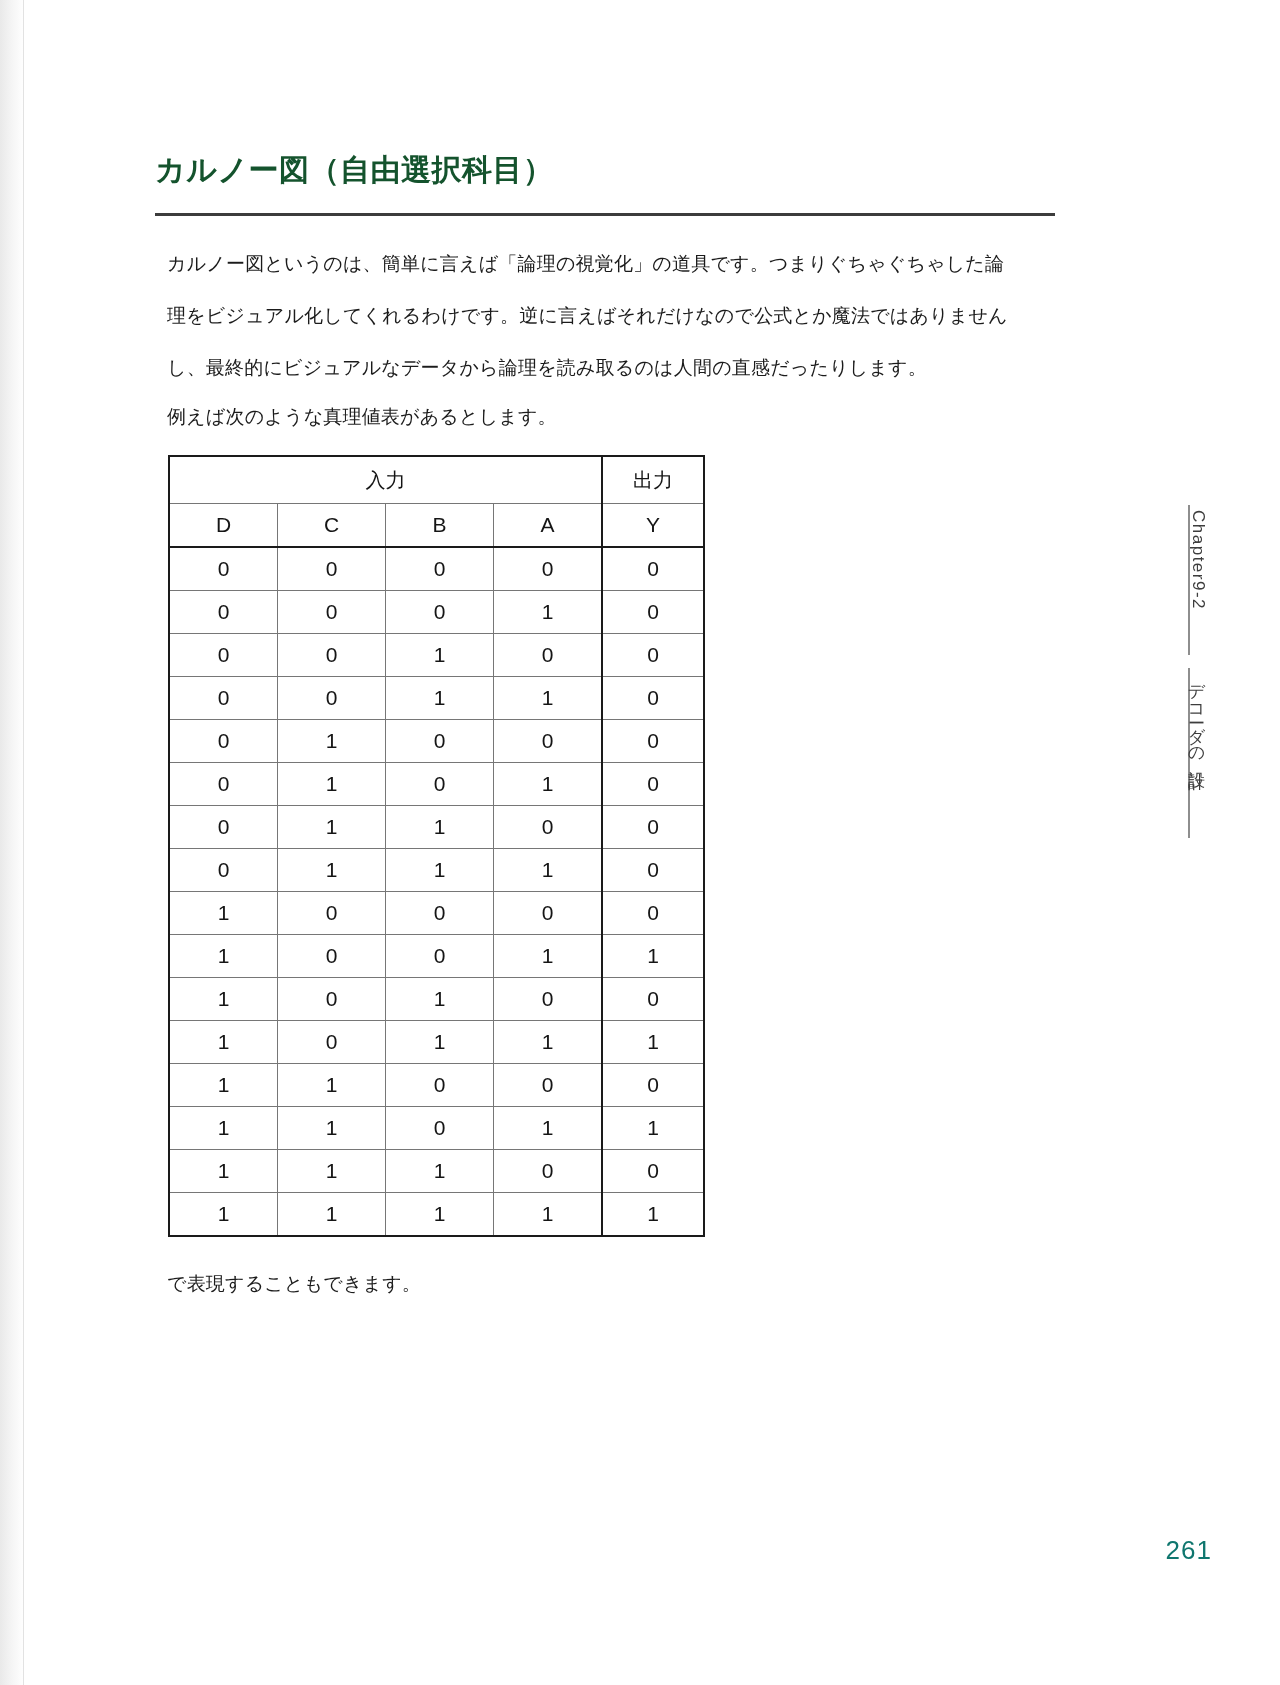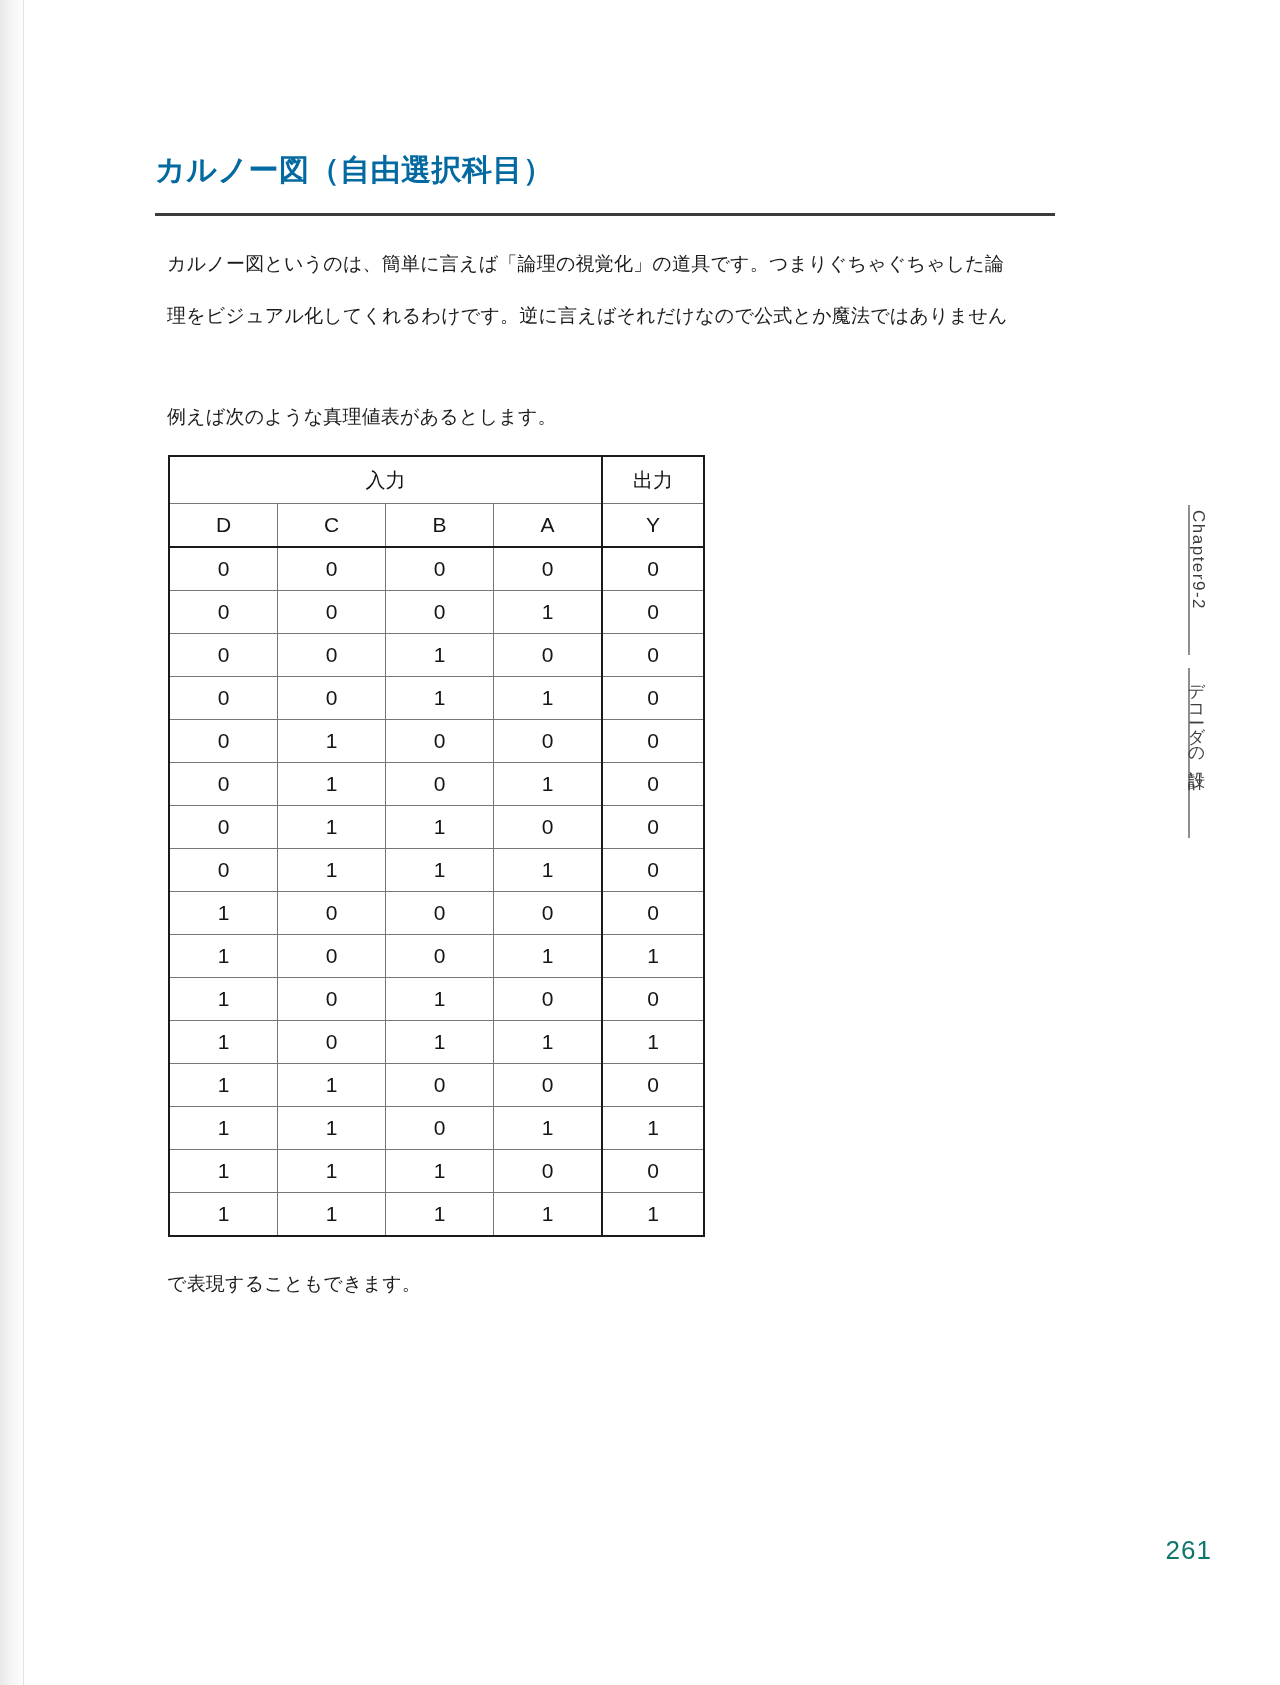--- a/index.html
+++ b/index.html
@@ -52,21 +52,21 @@
   .page-title {
     margin: 0;
     padding: 0;
     position: absolute;
     left: 0;
     top: 152px;
     font-size: 30px;
     font-weight: bold;
     letter-spacing: 0.5px;
     line-height: 1.2;
-    color: #0369a1;
+    color: #14532d;
   }
   .title-rule {
     position: absolute;
     left: 0;
     top: 213px;
     width: 900px;
     height: 3px;
     background: #3c3c3c;
   }
 
@@ -188,20 +188,21 @@
 
   <div class="content">
 
     <h1 class="page-title">カルノー図（自由選択科目）</h1>
 
     <div class="title-rule"></div>
 
     <div class="para para-intro">
       <p>カルノー図というのは、簡単に言えば「論理の視覚化」の道具です。つまりぐちゃぐちゃした論</p>
       <p>理をビジュアル化してくれるわけです。逆に言えばそれだけなので公式とか魔法ではありません</p>
+      <p>し、最終的にビジュアルなデータから論理を読み取るのは人間の直感だったりします。</p>
     </div>
 
     <div class="para para-example">
       <p>例えば次のような真理値表があるとします。</p>
     </div>
 
     <div class="table-wrap">
       <table class="truth-table">
         <thead>
           <tr class="head-group">

